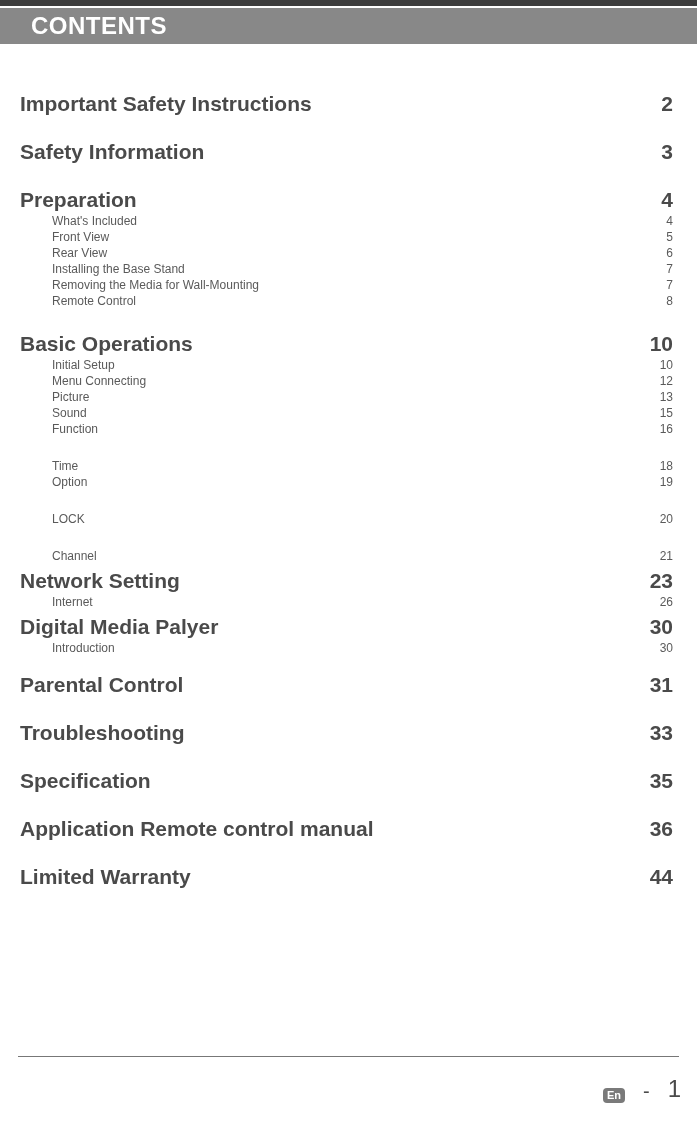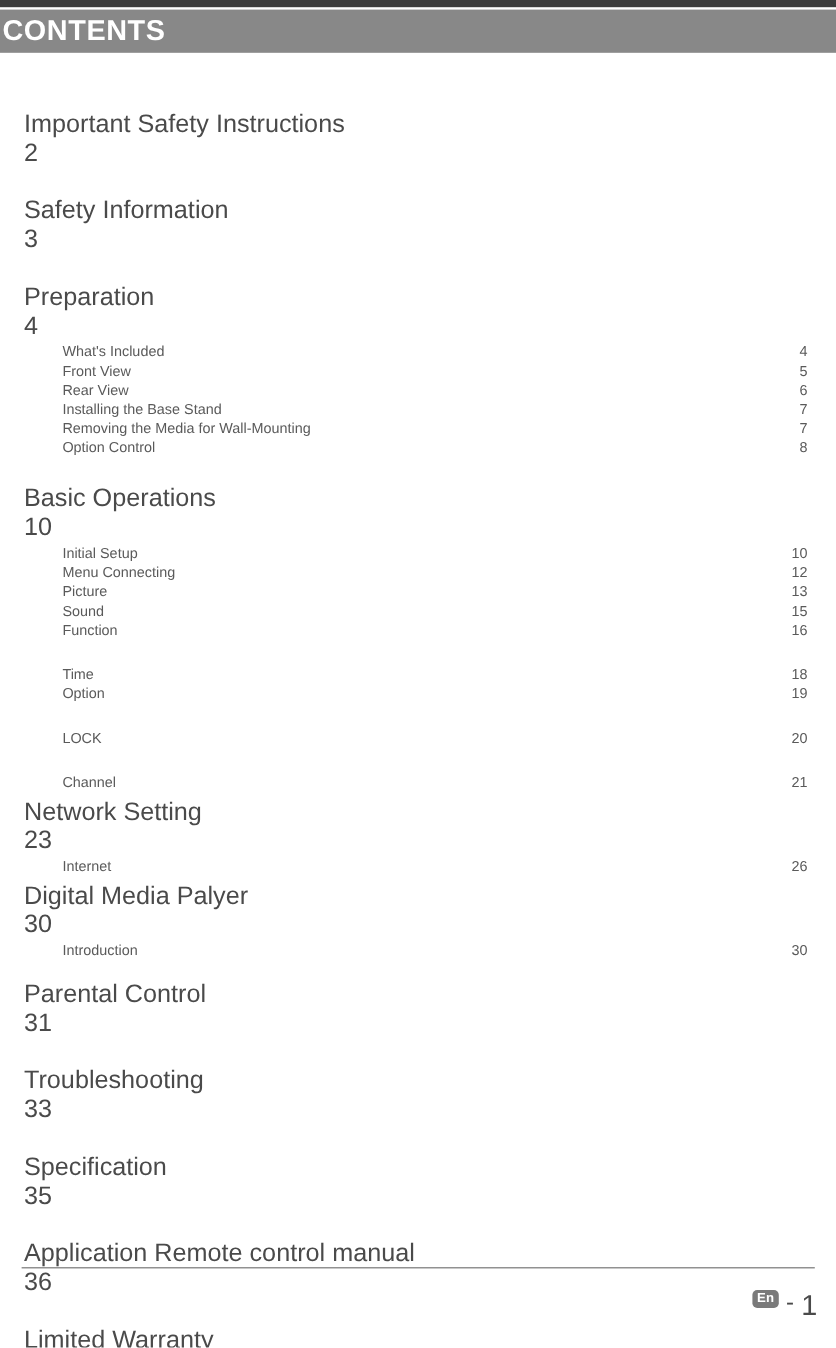--- a/index.html
+++ b/index.html
@@ -14,41 +14,40 @@
       font-family: Arial, Helvetica, sans-serif;
       position: relative;
     }
     .top-bar {
       width: 100%;
       height: 6px;
       background: #3d3d3d;
     }
     .header {
       background: #888;
-      padding: 4px 2px;
+      padding: 4px 31px;
       margin-top: 2px;
     }
     .header-title {
       color: #fff;
       font-size: 24px;
       font-weight: bold;
       letter-spacing: 0.5px;
     }
     .content {
       padding: 24px 24px 0 20px;
     }
     .section {
       display: flex;
       justify-content: space-between;
       align-items: baseline;
       color: #4a4a4a;
-      font-weight: normal;
+      font-weight: bold;
       font-size: 21px;
       margin-top: 24px;
-      flex-direction: column;
     }
     .section.tight {
       margin-top: 6px;
     }
     .sub {
       display: flex;
       justify-content: space-between;
       align-items: baseline;
       color: #5a5a5a;
       font-size: 12px;
@@ -68,22 +67,22 @@
       left: 18px;
       right: 18px;
       top: 1056px;
       border-top: 1px solid #777;
     }
     .footer {
       position: absolute;
       right: 16px;
       bottom: 20px;
       display: flex;
-      align-items: flex-start;
-      gap: 6px;
+      align-items: flex-end;
+      gap: 18px;
       color: #4a4a4a;
       font-size: 20px;
     }
     .lang-badge {
       display: inline-flex;
       align-items: center;
       justify-content: center;
       background: #7a7a7a;
       color: #fff;
       font-size: 11px;
@@ -138,21 +137,21 @@
   </div>
   <div class="sub">
     <span>Installing the Base Stand</span>
     <span class="page-num">7</span>
   </div>
   <div class="sub">
     <span>Removing the Media for Wall-Mounting</span>
     <span class="page-num">7</span>
   </div>
   <div class="sub">
-    <span>Option Control</span>
+    <span>Remote Control</span>
     <span class="page-num">8</span>
   </div>
 
 
   <div class="section">
     <span>Basic Operations</span>
     <span class="page-num">10</span>
   </div>
   <div class="sub">
     <span>Initial Setup</span>

